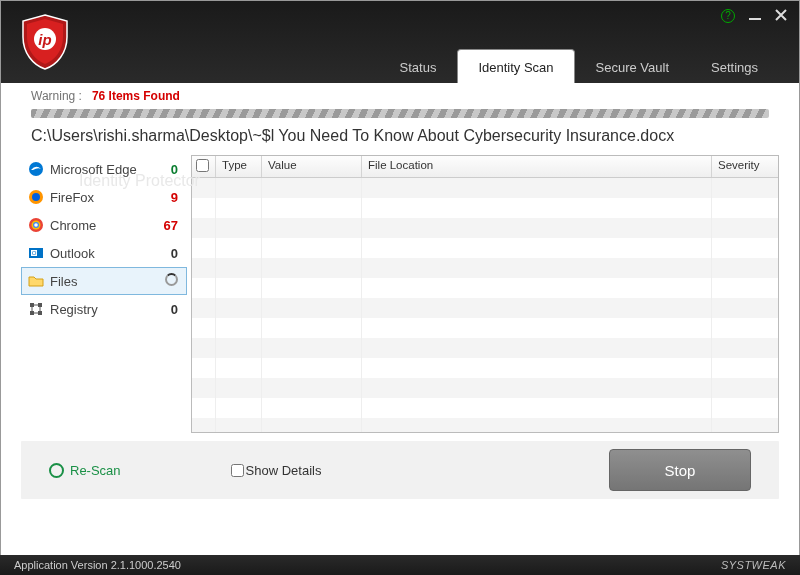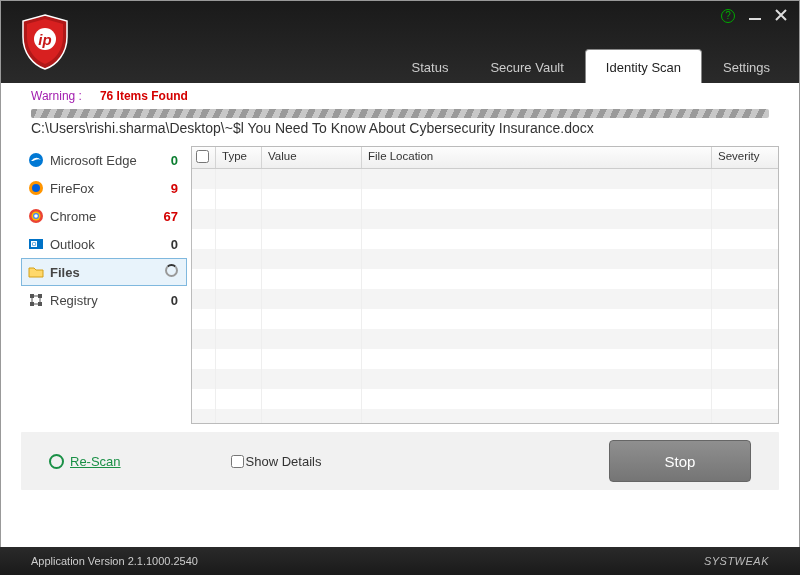--- a/index.html
+++ b/index.html
@@ -9,31 +9,31 @@
 .logo-area { display: flex; align-items: center; padding-left: 18px; }
 .shield { width: 52px; height: 58px; margin-right: 8px; }
 .app-title { display: flex; flex-direction: column; }
 .app-title .main { color: #ff7a1a; font-size: 24px; font-style: italic; font-weight: 600; line-height: 1; }
 .app-title .sub { color: #e8e8e8; font-size: 16px; line-height: 1.2; }
 .winbtns { position: absolute; top: 8px; right: 12px; display: flex; gap: 14px; }
 .winbtn { color: #ddd; font-size: 14px; cursor: pointer; }
 .winbtn svg { display: block; }
 .helpbtn { width:14px; height:14px; border:1px solid #0a0; border-radius:50%; color:#0a0; font-size:10px; line-height:12px; text-align:center; }
 
-.tabs { position: absolute; bottom: 0; right: 8px; display: flex; }
+.tabs { position: absolute; bottom: 0; right: 20px; display: flex; }
 .tab { padding: 10px 20px 8px; color: #ccc; font-size: 13px; cursor: pointer; border-top-left-radius:4px; border-top-right-radius:4px; border:1px solid transparent; border-bottom:none; }
 .tab.active { background: #fff; color: #222; border-color:#888; }
 
 .warning-row { display:flex; align-items:center; padding: 6px 30px; font-size:12px; }
-.warning-row .wlabel { color:#a21caf; margin-right:18px; }
+.warning-row .wlabel { color:#737373; margin-right:10px; }
 .warning-row .wval { color:#d40000; font-weight:700; }
 
 .progress { height: 9px; margin: 0 30px; background: repeating-linear-gradient(115deg,#9a9a9a 0 6px,#c8c8c8 6px 12px); border-radius:2px; }
 
-.path-row { padding: 2px 30px 10px; font-size: 14px; color:#333; }
+.path-row { padding: 9px 30px 10px; font-size: 16px; color:#333; }
 
 .main { display:flex; padding: 0 20px; height: 278px; }
 .sidebar { width: 166px; }
 .side-item { display:flex; align-items:center; padding:5px 8px 5px 6px; font-size:13px; color:#444; cursor:pointer; border:1px solid transparent; }
 .side-item.active { background:#e8f3fb; border:1px solid #7fb8de; }
 .side-item .icon { width:16px; height:16px; margin-right:6px; display:inline-flex; align-items:center; justify-content:center; }
 .side-item .label { flex:1; }
 .side-item .count { font-weight:bold; width:22px; text-align:right; }
 
 .table-wrap { flex:1; border:1px solid #bbb; background:#fff; margin-left:4px; }
@@ -44,63 +44,64 @@
 .th.value { width:100px; }
 .th.loc { flex:1; }
 .th.sev { width:66px; border-right:none; }
 .tbody { height: calc(100% - 22px); overflow:hidden; }
 .trow { height:20px; display:flex; }
 .trow:nth-child(odd) { background:#f4f4f4; }
 .trow .td { border-right:1px solid #eee; }
 .td.chk{width:24px}.td.type{width:46px}.td.value{width:100px}.td.loc{flex:1}.td.sev{width:66px;border-right:none}
 
 .footer-actions { height:58px; background:#f1f1f1; margin:8px 20px 0; display:flex; align-items:center; padding:0 28px; border-radius:1px; }
-.rescan { display:flex; align-items:center; gap:6px; color:#1a9046; font-size:13px; text-decoration:underline; cursor:pointer; }
+.rescan { display:flex; align-items:center; gap:6px; color:#1a9046; font-size:13px; cursor:pointer; }
 .rescan .ric { width:15px;height:15px;border:2px solid #1a9046;border-radius:50%;position:relative; }
 .showdet { display:flex; align-items:center; gap:2px; font-size:13px; color:#333; margin-left:110px; }
 .showdet input { width:13px;height:13px; }
 .stopbtn { margin-left:auto; width:142px; height:42px; background:linear-gradient(#8f8f8f,#757575); color:#fff; font-size:15px; border:1px solid #666; border-radius:4px; cursor:pointer; }
 
-.statusbar { position:absolute; bottom:0; left:0; right:0; height:28px; background:linear-gradient(#2a2a2a,#1a1a1a); color:#ccc; font-size:11px; display:flex; align-items:center; padding:0 31px; }
+.statusbar { position:absolute; bottom:0; left:0; right:0; height:20px; background:linear-gradient(#2a2a2a,#1a1a1a); color:#ccc; font-size:11px; display:flex; align-items:center; padding:0 14px; }
 .statusbar .brand { margin-left:auto; font-style:italic; font-weight:normal; letter-spacing:0.5px; color:#bbb; }
 
 .spinner { width:13px;height:13px;border:2px solid #999;border-top-color:#333;border-radius:50%;display:inline-block; }
 </style>
 </head>
 <body>
 
 <div class="titlebar">
   <div class="logo-area">
     <svg class="shield" viewBox="0 0 52 58">
       <path d="M26 2 L48 8 L48 24 C48 40 38 52 26 56 C14 52 4 40 4 24 L4 8 Z" fill="#b01818" stroke="#fff" stroke-width="1.5"></path>
       <path d="M26 6 L44 11 L44 24 C44 37 36 47 26 51 C16 47 8 37 8 24 L8 11 Z" fill="#d82020"></path>
       <circle cx="26" cy="26" r="11" fill="#fff"></circle>
       <text x="26" y="32" text-anchor="middle" font-size="15" font-style="italic" font-weight="bold" fill="#c81818">ip</text>
     </svg>
     <div class="app-title">
       <span class="main">Advanced</span>
+      <span class="sub">Identity Protector</span>
     </div>
   </div>
   <div class="winbtns">
     <span class="helpbtn">?</span>
     <span class="winbtn">
         <svg width="12" height="12">
           <rect y="9" width="12" height="2" fill="#ddd"></rect>
         </svg>
       </span>
     <span class="winbtn">
         <svg width="12" height="12">
           <path d="M1 1 L11 11 M11 1 L1 11" stroke="#ddd" stroke-width="2"></path>
         </svg>
       </span>
   </div>
   <div class="tabs">
     <div class="tab">Status</div>
+    <div class="tab active">Identity Scan</div>
     <div class="tab">Secure Vault</div>
-    <div class="tab active">Identity Scan</div>
     <div class="tab">Settings</div>
   </div>
 </div>
 
 <div class="warning-row">
   <span class="wlabel">Warning :</span>
   <span class="wval">76 Items Found</span>
 </div>
 
 <div class="progress"></div>
@@ -151,21 +152,21 @@
         </span>
         <span class="label" style="">Outlook</span>
         <span class="count" style="color:#333">0</span>
       </div>
       <div class="side-item active">
         <span class="icon">
           <svg width="16" height="16">
             <path d="M1 4h5l2 2h7v7H1z" fill="#ffd86b" stroke="#d4a018"></path>
           </svg>
         </span>
-        <span class="label" style="font-weight:bold;">Files</span>
+        <span class="label" style="font-weight:normal;">Files</span>
         <span class="count" style="color:#333"><span class="spinner"></span></span>
       </div>
       <div class="side-item">
         <span class="icon">
           <svg width="16" height="16">
             <rect x="2" y="2" width="4" height="4" fill="#555"></rect>
             <rect x="10" y="2" width="4" height="4" fill="#555"></rect>
             <rect x="2" y="10" width="4" height="4" fill="#555"></rect>
             <rect x="10" y="10" width="4" height="4" fill="#555"></rect>
             <path d="M4 6v4M12 6v4M6 4h4M6 12h4" stroke="#555"></path>

